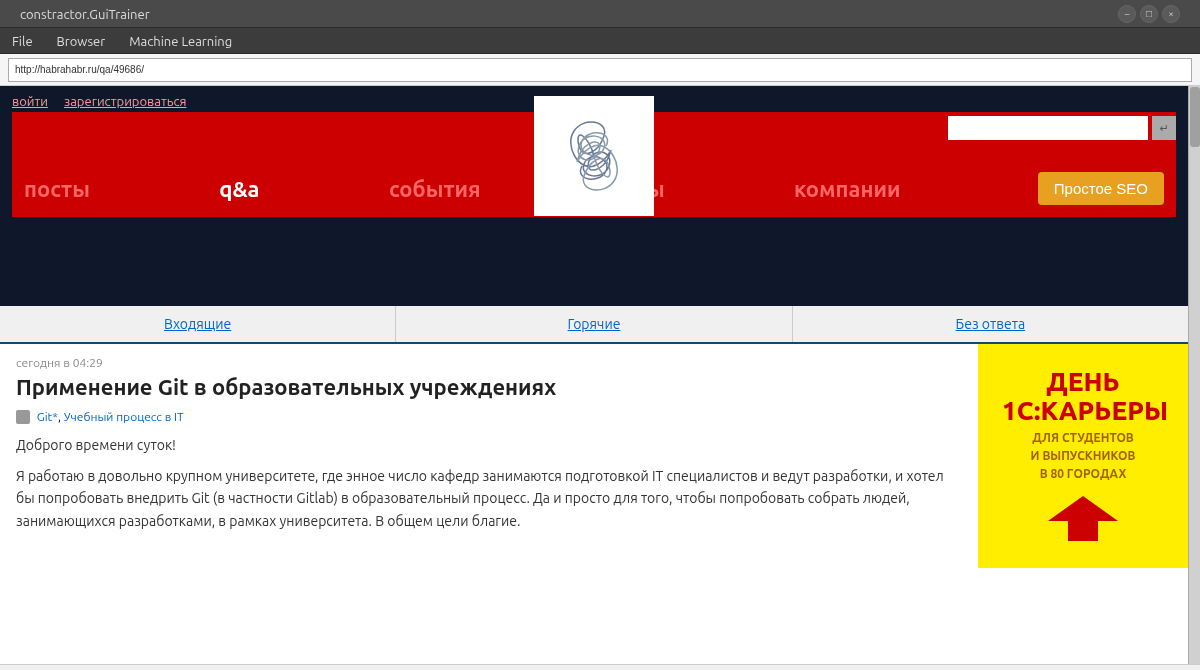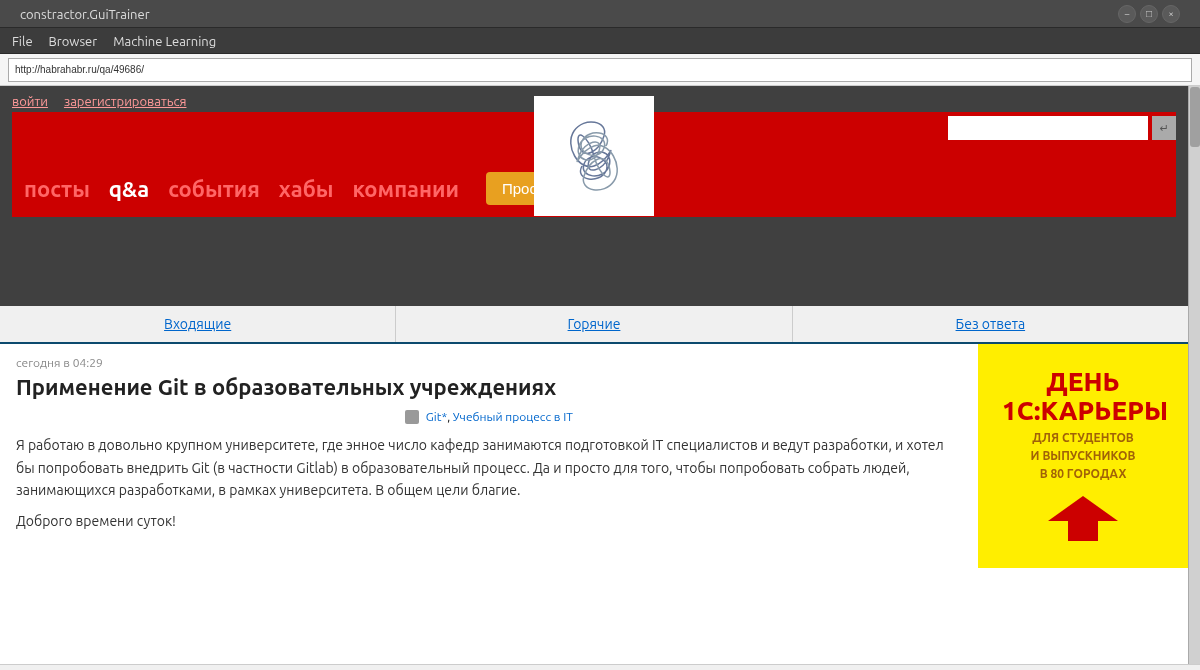--- a/index.html
+++ b/index.html
@@ -38,21 +38,21 @@
       cursor: pointer;
     }
 
     
     #menubar {
       background: #3c3c3c;
       height: 26px;
       display: flex;
       align-items: center;
       padding: 0 8px;
-      gap: 8px;
+      gap: 16px;
       border-bottom: 1px solid #2a2a2a;
     }
     .menu-item {
       color: #ddd;
       font-size: 13px;
       cursor: pointer;
       padding: 2px 4px;
     }
 
     
@@ -101,21 +101,21 @@
     #scrollbar-thumb {
       width: 10px;
       height: 60px;
       background: #a0a0a0;
       margin: 1px;
       border-radius: 3px;
     }
 
     
     #habr-header {
-      background: #404040;
+      background: #0f172a;
       padding: 8px 12px 0 12px;
       position: relative;
       min-height: 220px;
     }
     #habr-top-links {
       display: flex;
       gap: 16px;
       margin-bottom: 4px;
     }
     #habr-top-links a {
@@ -161,23 +161,24 @@
       align-items: center;
       justify-content: center;
       font-size: 11px;
       color: #555;
     }
 
     
     #habr-nav {
       display: flex;
       align-items: center;
-      gap: 19px;
+      gap: 40px;
       padding: 60px 12px 12px 12px;
       background: #cc0000;
+      justify-content: space-between;
     }
     #habr-nav a {
       color: #ff6666;
       font-size: 22px;
       font-weight: bold;
       text-decoration: none;
       cursor: pointer;
     }
     #habr-nav a.active {
       color: #ffffff;
@@ -236,21 +237,20 @@
     .article-title {
       font-size: 22px;
       font-weight: bold;
       color: #222;
       margin-bottom: 8px;
       line-height: 1.3;
     }
     .article-tags {
       font-size: 12px;
       margin-bottom: 10px;
-      text-align: center;
     }
     .article-tags a {
       color: #0066cc;
       text-decoration: none;
     }
     .article-body {
       font-size: 14px;
       color: #333;
       line-height: 1.6;
     }
@@ -373,22 +373,22 @@
     <div id="habr-main">
       <div id="habr-articles">
         <div class="article-date">сегодня в 04:29</div>
         <div class="article-title">Применение Git в образовательных учреждениях</div>
         <div class="article-tags">
           <span class="tag-icon"></span>
           <a>Git*</a>,
           <a>Учебный процесс в IT</a>
         </div>
         <div class="article-body">
+          <p>Доброго времени суток!</p>
           <p>Я работаю в довольно крупном университете, где энное число кафедр занимаются подготовкой IT специалистов и ведут разработки, и хотел бы попробовать внедрить Git (в частности Gitlab) в образовательный процесс. Да и просто для того, чтобы попробовать собрать людей, занимающихся разработками, в рамках университета. В общем цели благие.</p>
-          <p>Доброго времени суток!</p>
         </div>
       </div>
 
       <div id="habr-sidebar">
         <div id="ad-block">
           <div id="ad-title">
             <span>ДЕНЬ</span><br>
             <span>1С:КАРЬЕРЫ</span>
           </div>
           <div id="ad-subtitle">

